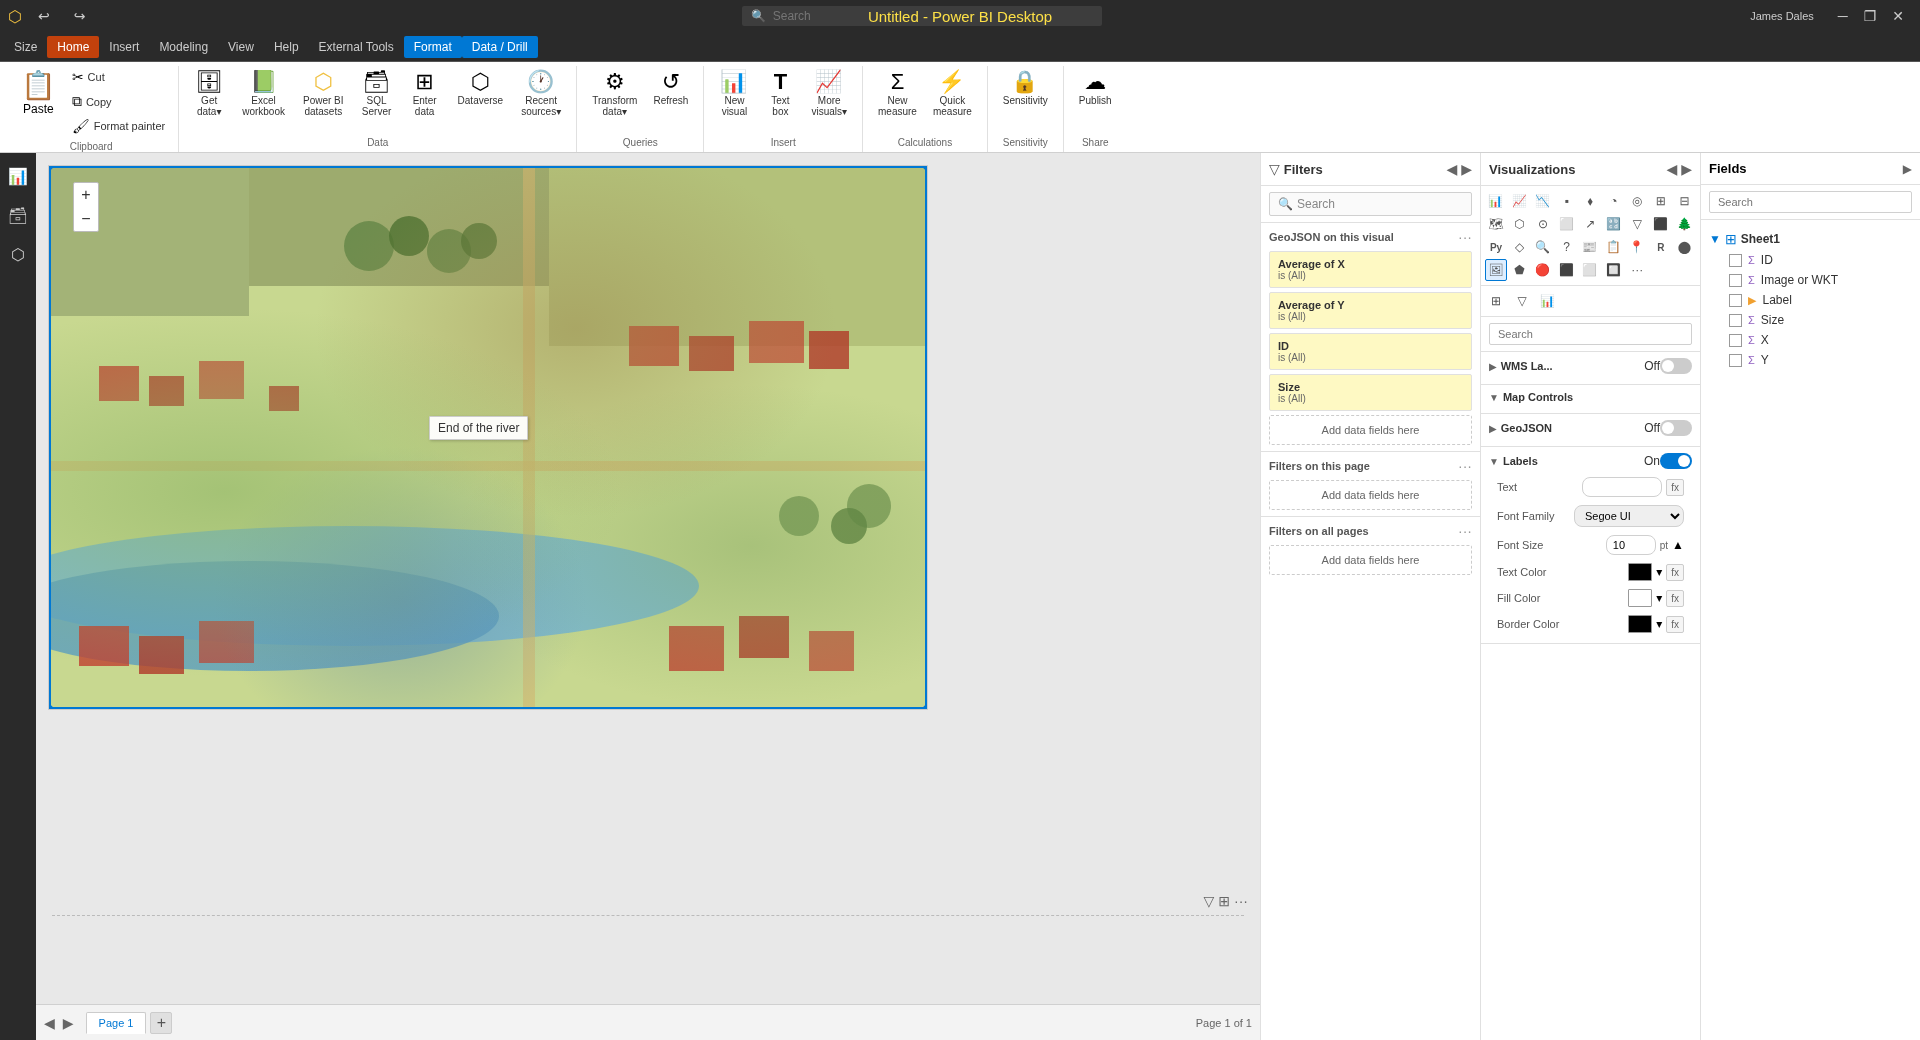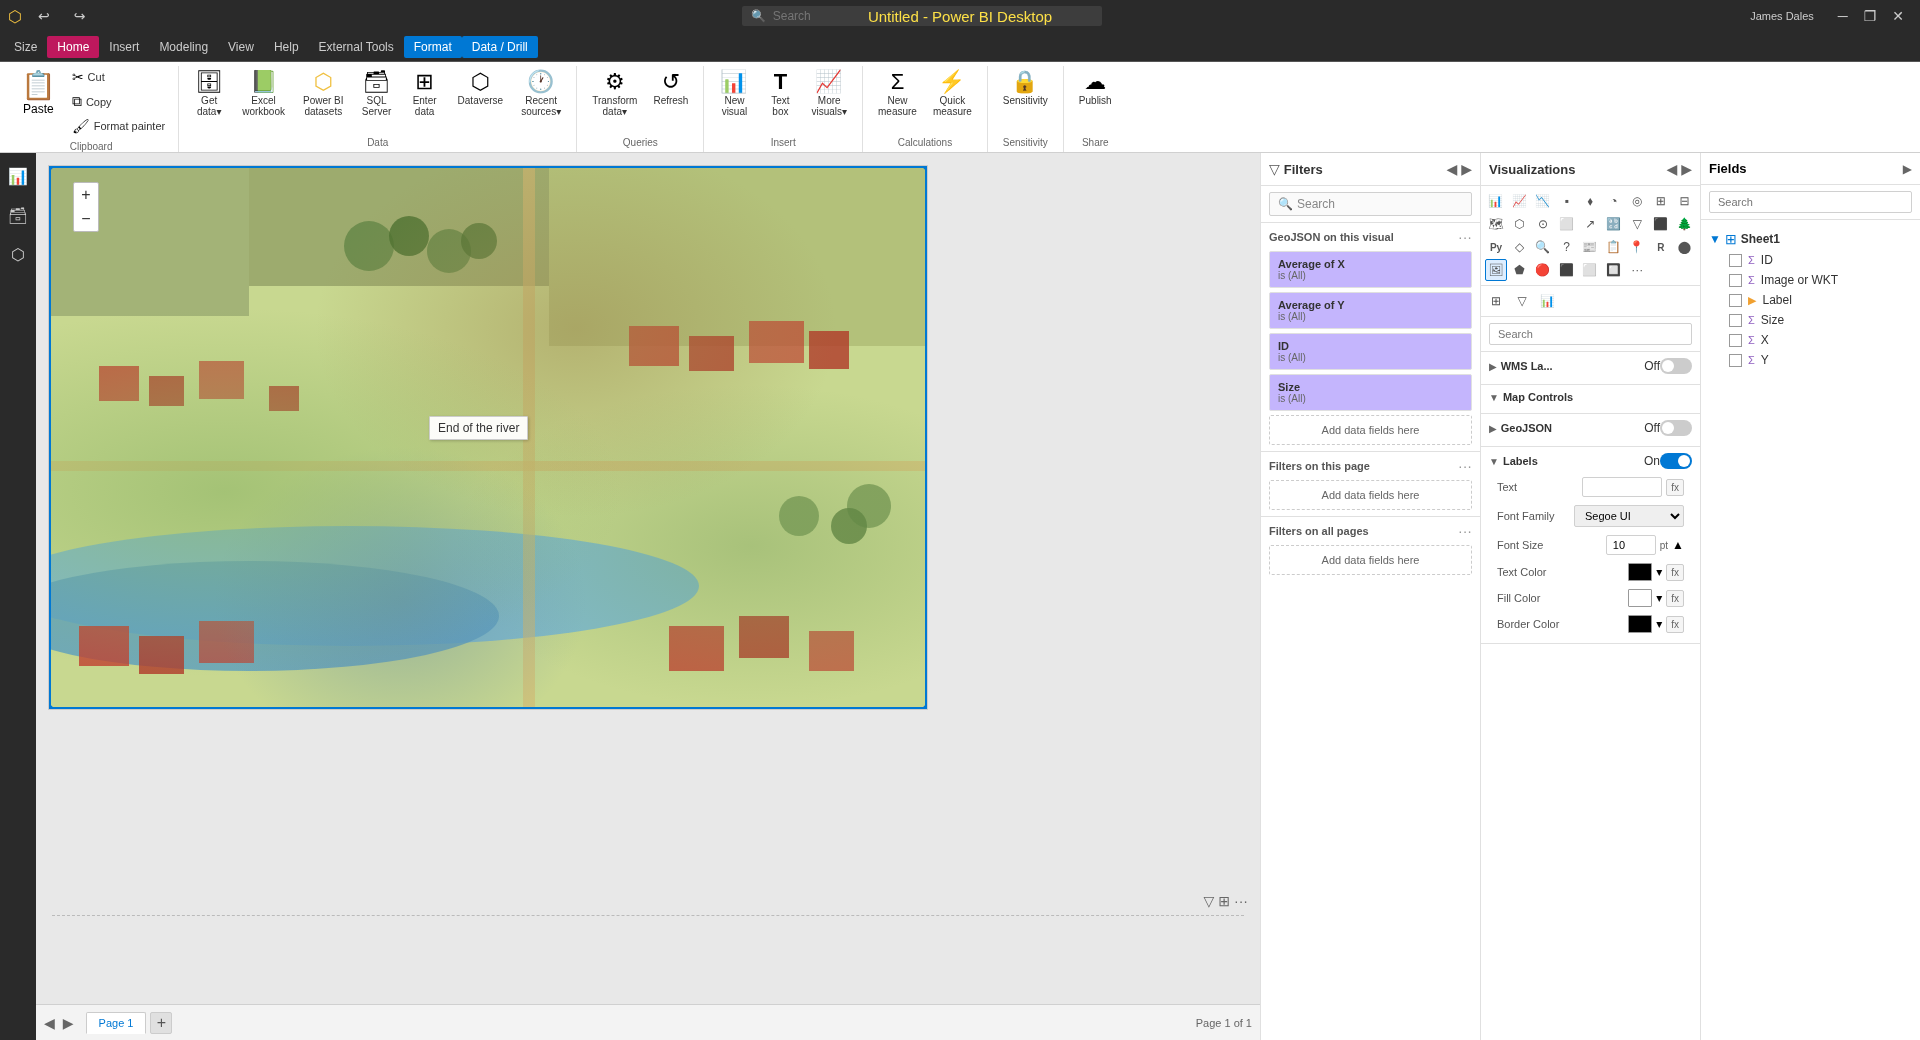--- a/index.html
+++ b/index.html
@@ -22,21 +22,21 @@
     .win-icons { display: flex; }
 
     
     .menu-bar {
       height: 30px; background: #2a2a2a; display: flex; align-items: center; padding: 0 4px;
       flex-shrink: 0; border-bottom: 1px solid #555;
     }
     .menu-item {
       color: #ccc; padding: 4px 10px; cursor: pointer; border-radius: 2px; font-size: 12px;
     }
-    .menu-item:hover, .menu-item.active { background: #be185d; color: #fff; }
+    .menu-item:hover, .menu-item.active { background: #c2410c; color: #fff; }
     .menu-item.active-tab { background: #0078d4; color: #fff; }
 
     
     .ribbon {
       background: #fff; border-bottom: 1px solid #d0d0d0; flex-shrink: 0; display: flex; flex-direction: column;
     }
     .ribbon-content { display: flex; align-items: stretch; padding: 4px 4px 0; height: 90px; }
     .ribbon-group { display: flex; flex-direction: column; align-items: center; border-right: 1px solid #e0e0e0; padding: 0 8px; }
     .ribbon-group-items { display: flex; align-items: flex-start; flex: 1; gap: 2px; padding-bottom: 4px; }
     .ribbon-group-label { font-size: 10px; color: #666; padding-bottom: 4px; text-align: right; }
@@ -109,21 +109,21 @@
     
     .filters-panel { width: 220px; background: #fff; border-left: 1px solid #e0e0e0; display: flex; flex-direction: column; overflow: hidden; }
     .panel-header { display: flex; align-items: center; padding: 8px; border-bottom: 1px solid #e0e0e0; gap: 4px; }
     .panel-title { font-size: 13px; font-weight: 600; color: #333; flex: 1; }
     .panel-icon { font-size: 14px; color: #666; cursor: pointer; }
     .panel-search { padding: 6px 8px; border-bottom: 1px solid #e0e0e0; }
     .panel-search-input { width: 100%; padding: 4px 8px; border: 1px solid #d0d0d0; border-radius: 2px; font-size: 11px; display: flex; align-items: center; gap: 4px; background: #fafafa; color: #888; }
     .filters-section { padding: 6px 8px; border-bottom: 1px solid #e0e0e0; }
     .filters-section-header { display: flex; align-items: center; justify-content: space-between; margin-bottom: 6px; }
     .filters-section-title { font-size: 11px; color: #555; font-weight: 600; }
-    .filter-item { background: #c4b5fd; border: 1px solid #e0e0e0; border-radius: 2px; padding: 6px 8px; margin-bottom: 4px; }
+    .filter-item { background: #fef9c3; border: 1px solid #e0e0e0; border-radius: 2px; padding: 6px 8px; margin-bottom: 4px; }
     .filter-item-title { font-size: 11px; color: #333; font-weight: 600; }
     .filter-item-sub { font-size: 10px; color: #666; }
     .add-fields-btn { width: 100%; padding: 8px; border: 1px dashed #ccc; background: transparent; color: #666; font-size: 11px; cursor: pointer; border-radius: 2px; }
 
     
     .viz-panel { width: 220px; background: #fff; border-left: 1px solid #e0e0e0; display: flex; flex-direction: column; overflow: hidden; }
     .viz-icons-grid { display: grid; grid-template-columns: repeat(9, 1fr); gap: 1px; padding: 4px; border-bottom: 1px solid #e0e0e0; }
     .viz-icon { width: 22px; height: 22px; display: flex; align-items: center; justify-content: center; cursor: pointer; border: 1px solid transparent; border-radius: 2px; font-size: 12px; color: #555; }
     .viz-icon.active { background: #ddeeff; border-color: #0078d4; }
     .viz-search { padding: 6px 8px; border-bottom: 1px solid #e0e0e0; }
@@ -133,21 +133,21 @@
     .viz-section-title { font-size: 11px; font-weight: 600; color: #333; flex: 1; }
     .viz-toggle { display: flex; align-items: center; font-size: 11px; color: #333; }
     .toggle-switch { width: 32px; height: 16px; border-radius: 8px; position: relative; cursor: pointer; }
     .toggle-switch.off { background: #ccc; }
     .toggle-switch.on { background: #0078d4; }
     .toggle-knob { position: absolute; top: 2px; width: 12px; height: 12px; border-radius: 50%; background: #fff; transition: left 0.2s; }
     .toggle-switch.off .toggle-knob { left: 2px; }
     .toggle-switch.on .toggle-knob { left: 18px; }
     .viz-prop { padding: 4px 8px; display: flex; align-items: center; justify-content: space-between; }
     .viz-prop-label { font-size: 11px; color: #555; }
-    .viz-prop-input { width: 100px; padding: 3px 6px; border: 1px solid #d0d0d0; border-radius: 2px; font-size: 11px; }
+    .viz-prop-input { width: 100px; padding: 3px 6px; border: 1px solid #d0d0d0; border-radius: 8px; font-size: 11px; }
     .viz-prop-small { width: 60px; }
     .color-swatch { width: 24px; height: 18px; background: #000; border: 1px solid #999; cursor: pointer; border-radius: 1px; }
     .color-row { display: flex; align-items: center; gap: 4px; }
     .fx-btn { font-size: 10px; color: #666; cursor: pointer; padding: 2px 4px; border: 1px solid #ccc; border-radius: 2px; background: #f5f5f5; }
 
     
     .fields-panel { width: 220px; background: #fff; border-left: 1px solid #e0e0e0; display: flex; flex-direction: column; overflow: hidden; }
     .fields-header { display: flex; align-items: center; padding: 8px; border-bottom: 1px solid #e0e0e0; gap: 4px; }
     .fields-title { font-size: 13px; font-weight: 600; flex: 1; }
     .fields-search { padding: 6px 8px; border-bottom: 1px solid #e0e0e0; }

